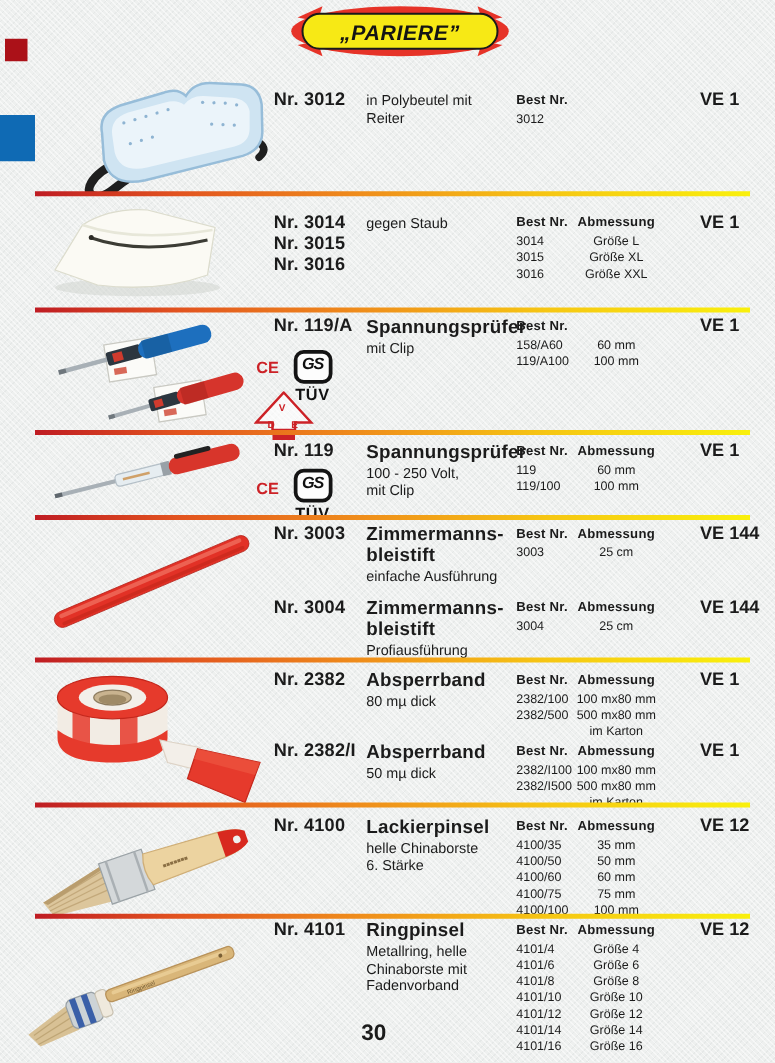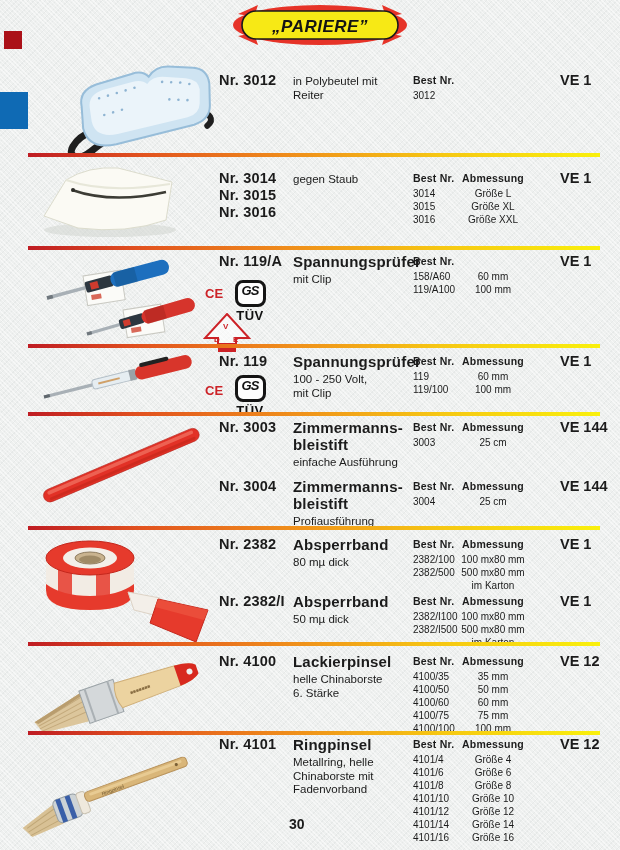--- a/index.html
+++ b/index.html
@@ -16,21 +16,21 @@
     background:
       repeating-linear-gradient(45deg, rgba(255,255,255,.5) 0 1px, transparent 1px 3px),
       repeating-linear-gradient(135deg, rgba(178,186,186,.14) 0 1px, transparent 1px 4px),
       #eef0ef;
   }
   .rule{position:absolute;left:28px;width:572px;height:4px;
     background:linear-gradient(90deg,#bf1c23 0%,#e2531f 20%,#ef8c1b 45%,#f6c713 72%,#f9f00c 100%);}
   #red-square{position:absolute;left:4px;top:31px;width:18px;height:18px;background:#ab1118}
   #blue-tab{position:absolute;left:0;top:92px;width:28px;height:37px;background:#0f6ab4}
   #logo{position:absolute;left:228px;top:3px;width:184px;height:44px}
-  #pageno{position:absolute;left:289px;top:816px;font-weight:bold;font-size:14px}
+  #pageno{position:absolute;left:289px;top:816px;font-weight:bold;font-size:18px}
 
   .row{position:absolute;left:0;width:620px}
   .nrcol{position:absolute;left:219px;top:0;width:84px}
   .nr{font-weight:bold;font-size:14.5px;line-height:17px;white-space:nowrap;letter-spacing:.2px}
   .namecol{position:absolute;left:293px;top:0;width:124px}
   .pname{font-weight:bold;font-size:15px;line-height:17px;white-space:nowrap;letter-spacing:.2px}
   .desc{font-size:11.5px;line-height:13.5px;white-space:nowrap}
   .desc.first{margin-top:3px}
   .bestcol{position:absolute;left:413px;top:2px;width:78px}
   .abmcol{position:absolute;left:448px;top:2px;width:90px;text-align:center}

